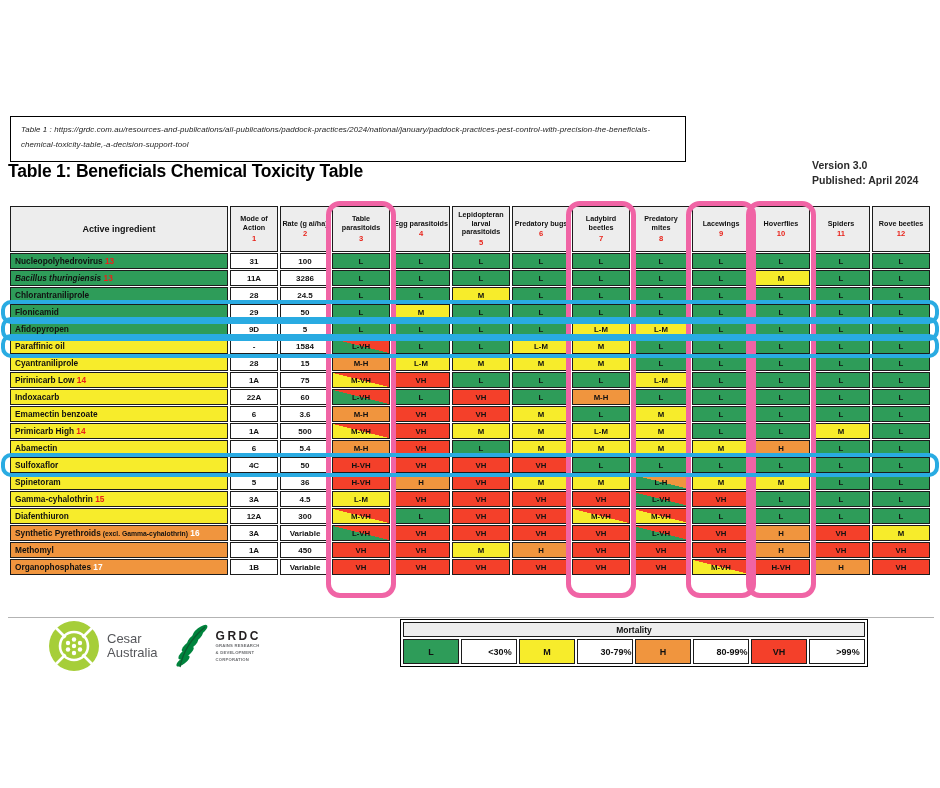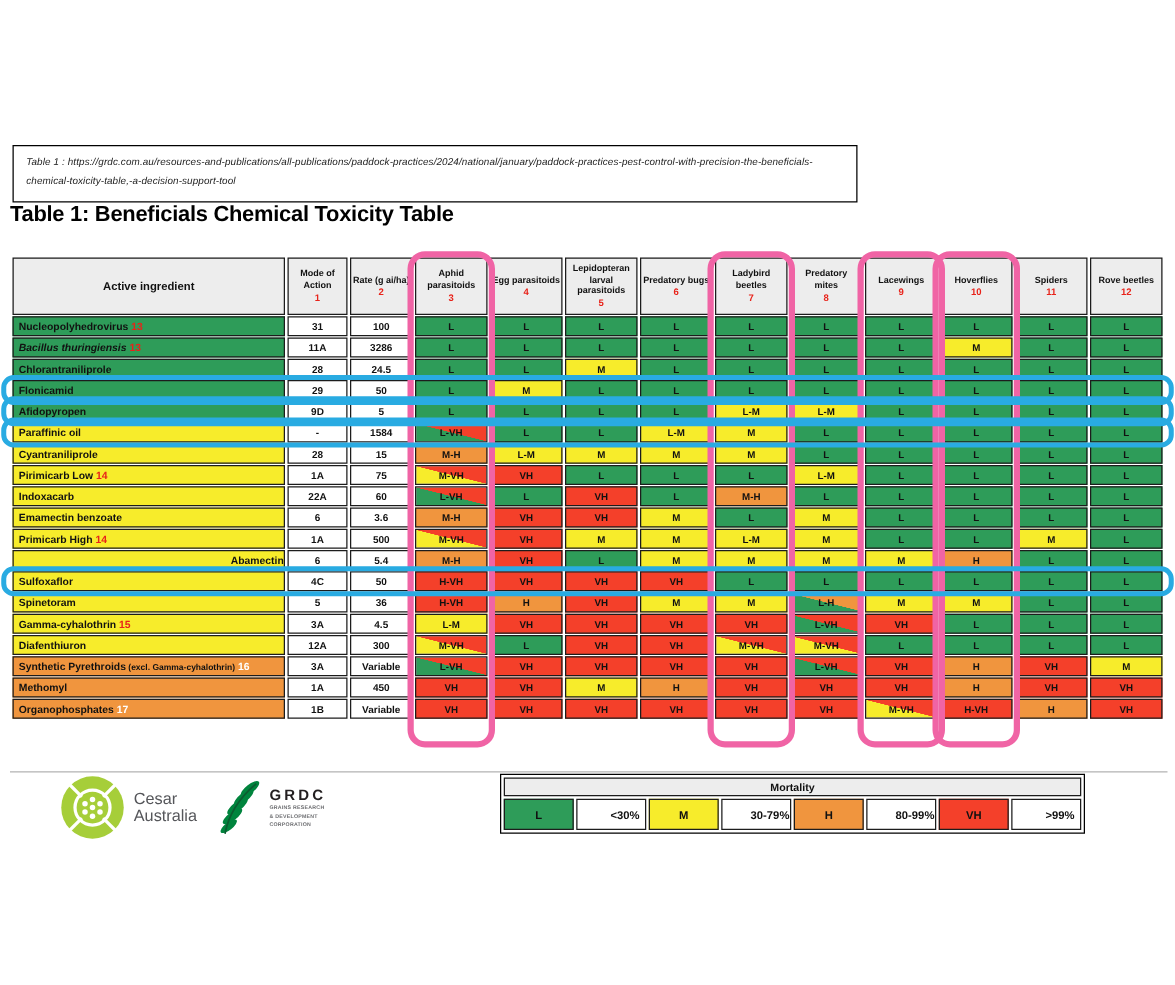--- a/index.html
+++ b/index.html
@@ -64,38 +64,42 @@
 <body>
 
 <div class="canvas">
 
   <div class="cite-box">
     <span>Table 1 : https://grdc.com.au/resources-and-publications/all-publications/paddock-practices/2024/national/january/paddock-practices-pest-control-with-precision-the-beneficials-chemical-toxicity-table,-a-decision-support-tool</span>
   </div>
 
   <div class="title">Table 1: Beneficials Chemical Toxicity Table</div>
 
+  <div class="version">
+    <div>Version 3.0</div>
+    <div>Published: April 2024</div>
+  </div>
 
   <div id="table-wrap">
     <table id="tox-table">
       <thead>
         <tr id="head-row">
             <th class="col-ingredient">
               <div class="hlabel">Active ingredient</div>
             </th>
             <th>
               <div class="hlabel">Mode of Action</div>
               <div class="hnum">1</div>
             </th>
             <th>
               <div class="hlabel">Rate (g ai/ha)</div>
               <div class="hnum">2</div>
             </th>
             <th>
-              <div class="hlabel">Aphid parasitoids</div>
+              <div class="hlabel">Table parasitoids</div>
               <div class="hnum">3</div>
             </th>
             <th>
               <div class="hlabel">Egg parasitoids</div>
               <div class="hnum">4</div>
             </th>
             <th>
               <div class="hlabel">Lepidopteran larval parasitoids</div>
               <div class="hnum">5</div>
             </th>
@@ -289,21 +293,21 @@
             <td class="cell" style="background: rgb(247, 236, 43);">M</td>
             <td class="cell" style="background: rgb(247, 236, 43);">M</td>
             <td class="cell" style="background: rgb(247, 236, 43);">L-M</td>
             <td class="cell" style="background: rgb(247, 236, 43);">M</td>
             <td class="cell" style="background: rgb(46, 156, 89);">L</td>
             <td class="cell" style="background: rgb(46, 156, 89);">L</td>
             <td class="cell" style="background: rgb(247, 236, 43);">M</td>
             <td class="cell" style="background: rgb(46, 156, 89);">L</td>
           </tr>
           <tr>
-            <td class="label" style="background: rgb(247, 236, 43); text-align: right;"><span>Abamectin</span></td>
+            <td class="label" style="background: rgb(247, 236, 43);"><span>Abamectin</span></td>
             <td class="plain">6</td>
             <td class="plain">5.4</td>
             <td class="cell" style="background: rgb(240, 149, 62);">M-H</td>
             <td class="cell" style="background: rgb(244, 64, 42);">VH</td>
             <td class="cell" style="background: rgb(46, 156, 89);">L</td>
             <td class="cell" style="background: rgb(247, 236, 43);">M</td>
             <td class="cell" style="background: rgb(247, 236, 43);">M</td>
             <td class="cell" style="background: rgb(247, 236, 43);">M</td>
             <td class="cell" style="background: rgb(247, 236, 43);">M</td>
             <td class="cell" style="background: rgb(240, 149, 62);">H</td>

